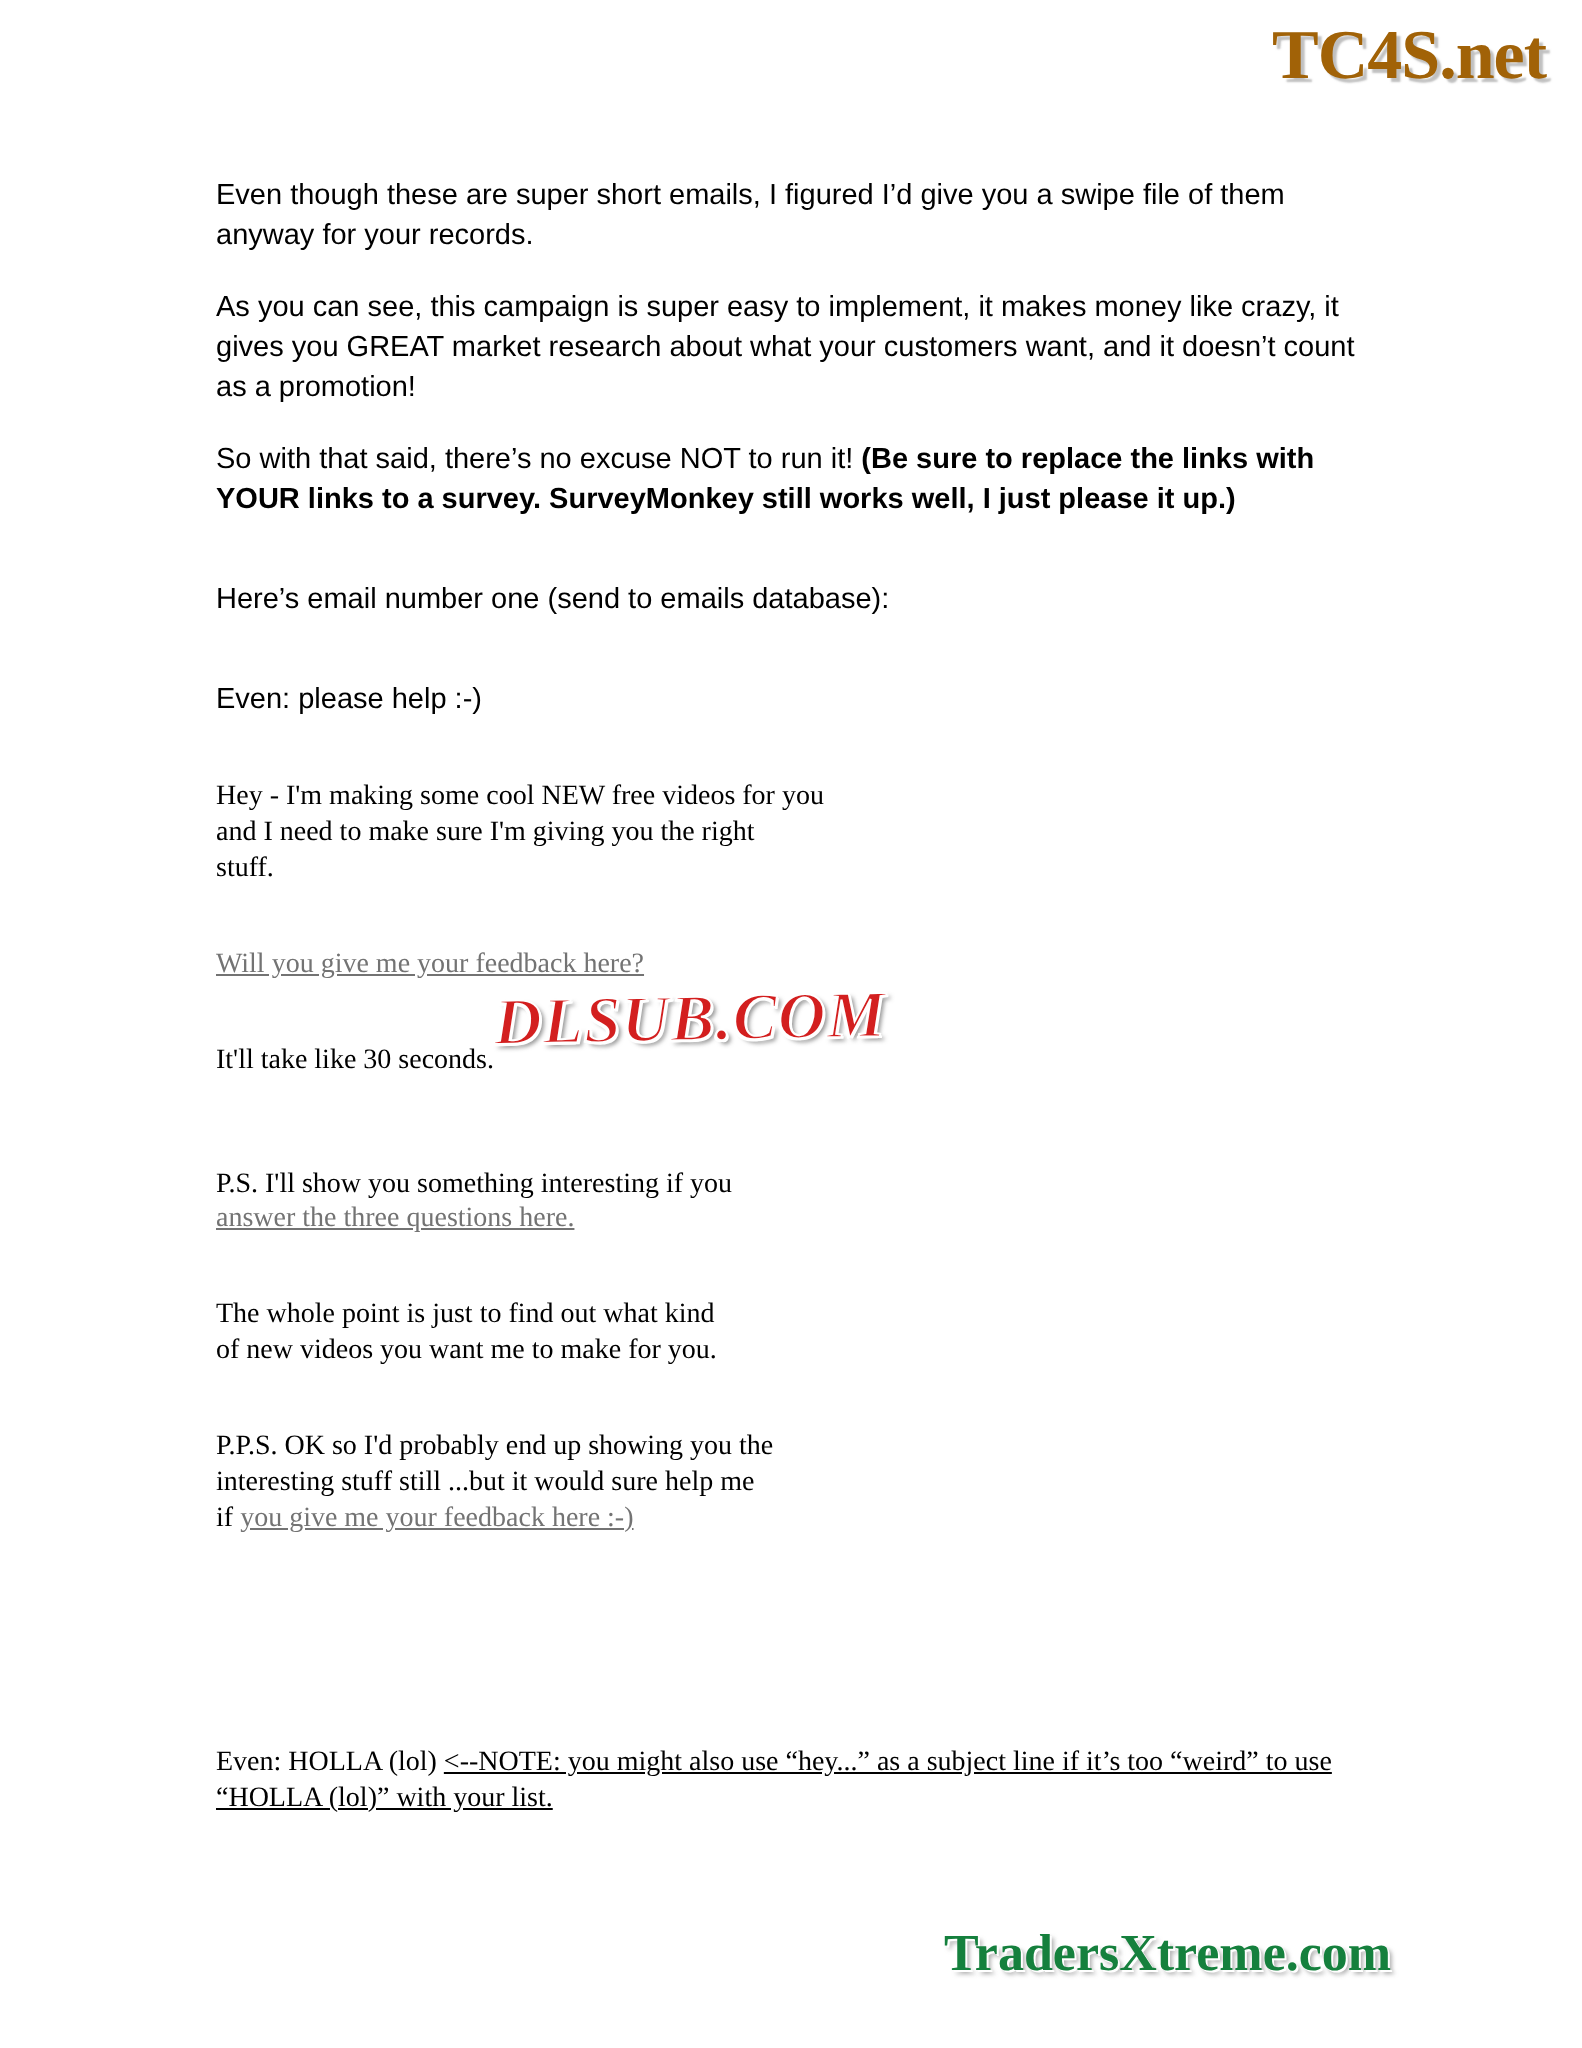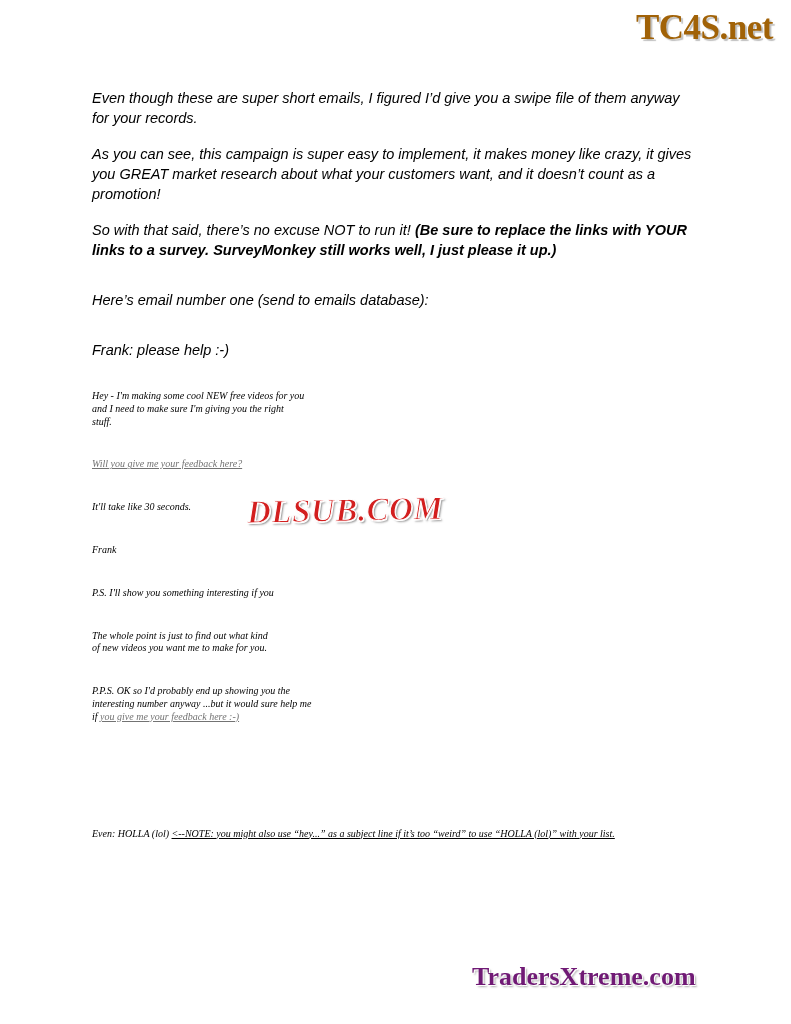--- a/index.html
+++ b/index.html
@@ -32,32 +32,31 @@
 
   
   .page {
     position: absolute;
     left: 92px;
     top: 88px;
     width: 600px;
   }
 
   p {
-    margin: 0 0 16px 0;
-    font-style: italic;
+    margin: 0 0 16px 16px;
   }
 
   .sans {
     font-family: "Liberation Sans", sans-serif;
     font-size: 14.5px;
     line-height: 1.38;
   }
   .serif {
     font-family: "Liberation Serif", serif;
-    font-size: 10px;
+    font-size: 14px;
     line-height: 1.28;
   }
   .bold { font-weight: bold; }
 
   a.link {
     color: #737373;
     text-decoration: underline;
   }
 
   .gap-lg { height: 22px; }
@@ -85,21 +84,21 @@
   }
 
   
   .brand-bottom {
     position: absolute;
     left: 472px;
     top: 962px;
     font-family: "Liberation Serif", serif;
     font-size: 26px;
     font-weight: bold;
-    color: #701a75;
+    color: #15803d;
     text-shadow: 1px 1px 0 #ffffff, 2px 2px 2px rgba(120,120,120,0.6);
     white-space: nowrap;
   }
 </style>
 </head>
 <body>
 
 <div class="brand-top">TC4S.net</div>
 
 <div class="page">
@@ -109,56 +108,56 @@
   <p class="sans">As you can see, this campaign is super easy to implement, it makes money like crazy, it gives you GREAT market research about what your customers want, and it doesn’t count as a promotion!</p>
 
   <p class="sans"><span>So with that said, there’s no excuse NOT to run it! </span><span class="bold">(Be sure to replace the links with YOUR links to a survey. SurveyMonkey still works well, I just please it up.)</span></p>
 
   <div class="gap-md"></div>
 
   <p class="sans">Here’s email number one (send to emails database):</p>
 
   <div class="gap-md"></div>
 
-  <p class="sans">Frank: please help :-)</p>
+  <p class="sans">Even: please help :-)</p>
 
   <div class="gap-md"></div>
 
   <p class="serif" style="white-space: pre-line;">Hey - I'm making some cool NEW free videos for you
 and I need to make sure I'm giving you the right
 stuff.</p>
 
   <div class="gap-md"></div>
 
   <p class="serif"><a class="link" href="#">Will you give me your feedback here?</a></p>
 
   <div class="gap-md"></div>
 
   <p class="serif">It'll take like 30 seconds.</p>
 
   <div class="gap-md"></div>
 
-  <p class="serif">Frank</p>
 
   <div class="gap-md"></div>
 
   <p class="serif">
     <span>P.S. I'll show you something interesting if you</span><br>
+    <a class="link" href="#">answer the three questions here.</a>
   </p>
 
   <div class="gap-md"></div>
 
   <p class="serif" style="white-space: pre-line;">The whole point is just to find out what kind
 of new videos you want me to make for you.</p>
 
   <div class="gap-md"></div>
 
   <p class="serif">
     <span>P.P.S. OK so I'd probably end up showing you the</span><br>
-    <span>interesting number anyway ...but it would sure help me</span><br>
+    <span>interesting stuff still ...but it would sure help me</span><br>
     <span>if </span><a class="link" href="#">you give me your feedback here :-)</a>
   </p>
 
   <div class="gap-lg"></div>
   <div class="gap-lg"></div>
 
 
   <div class="gap-lg"></div>
   <div class="gap-lg"></div>
 

